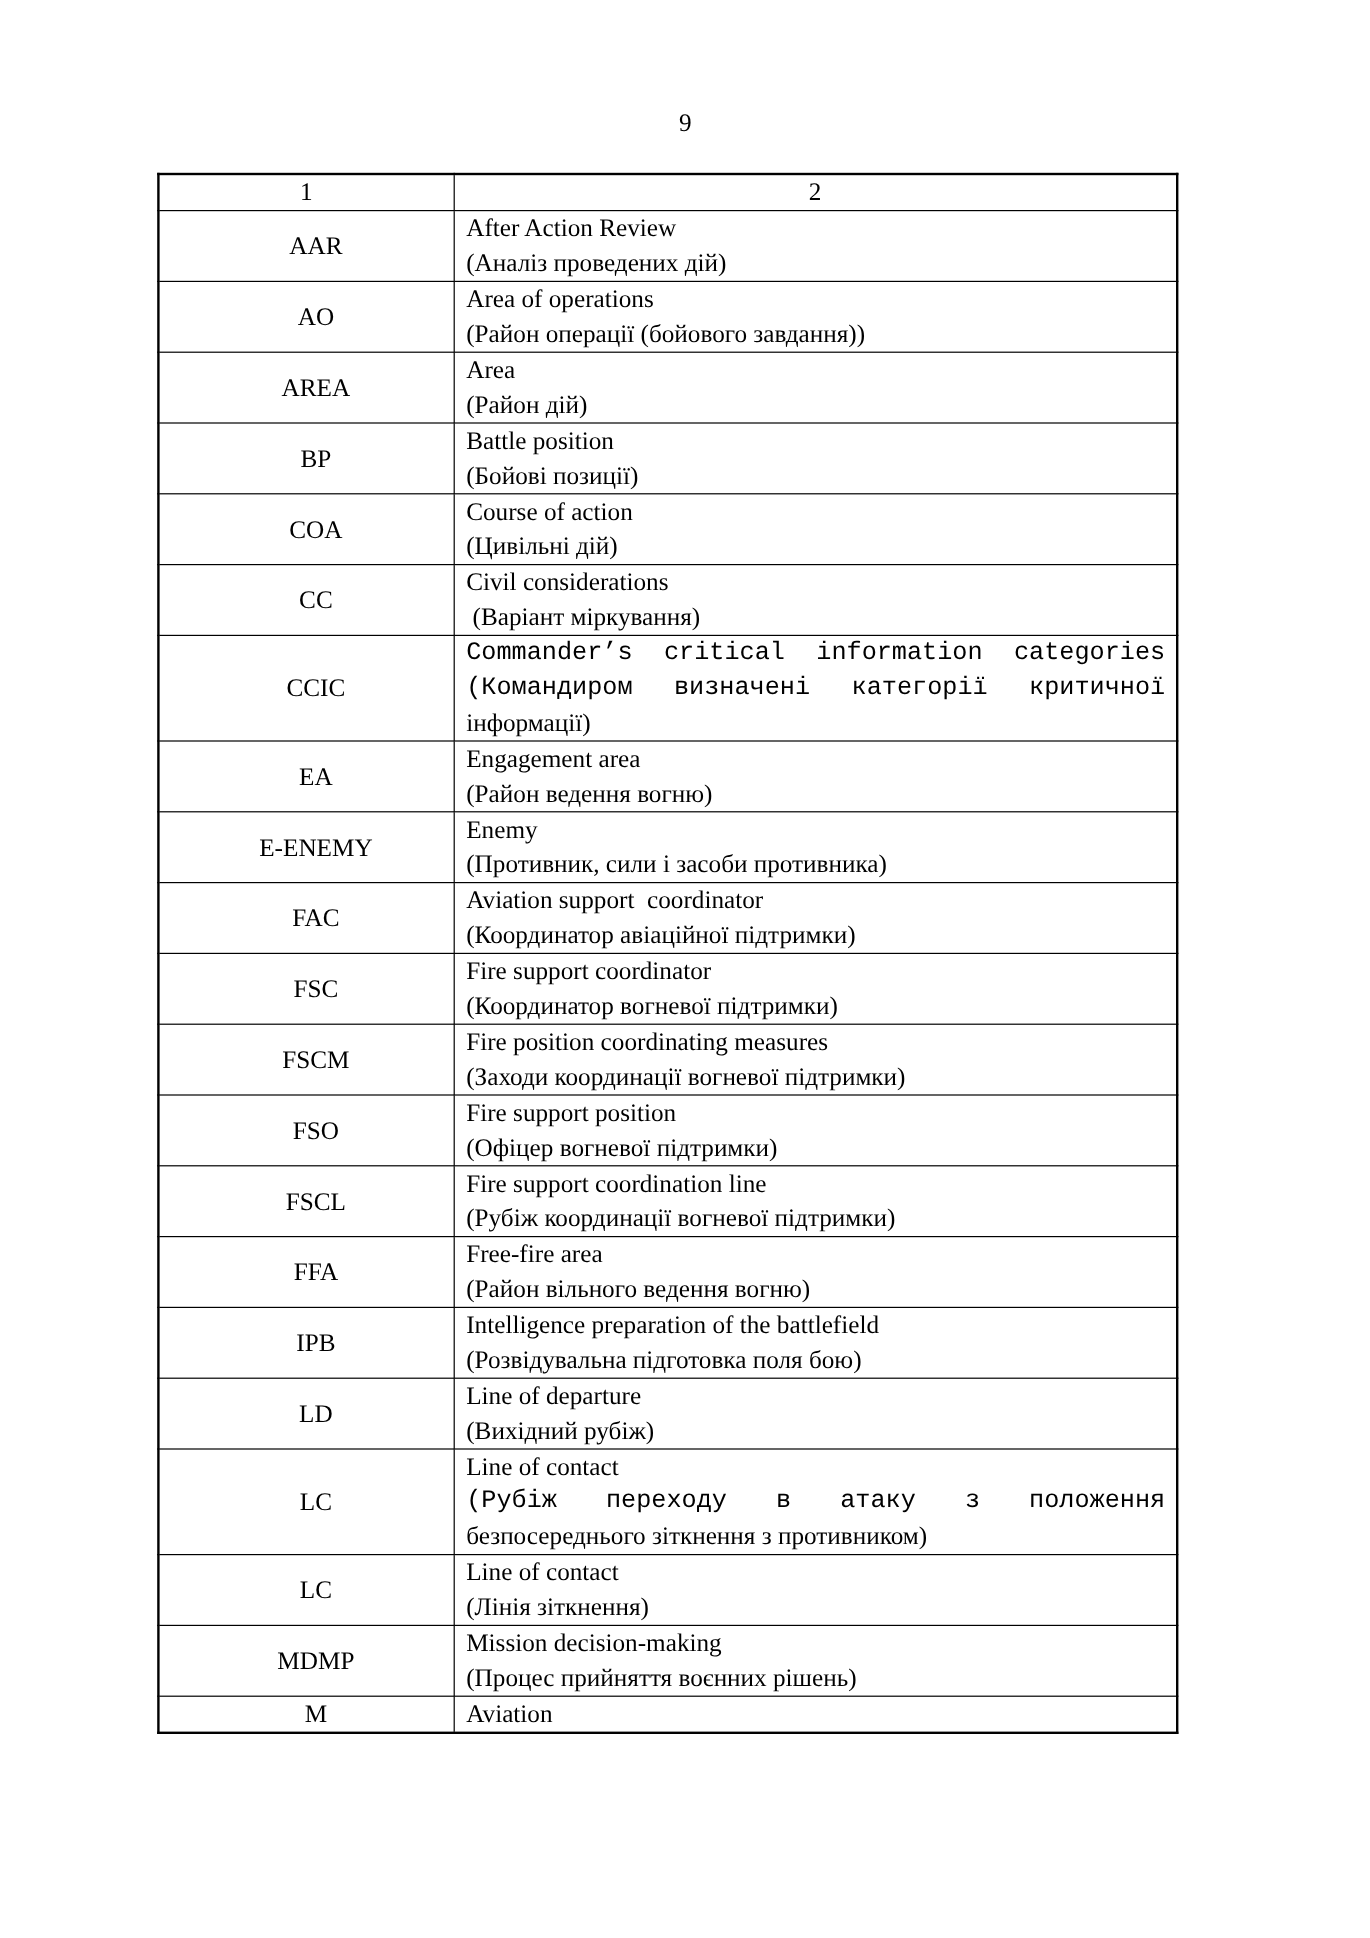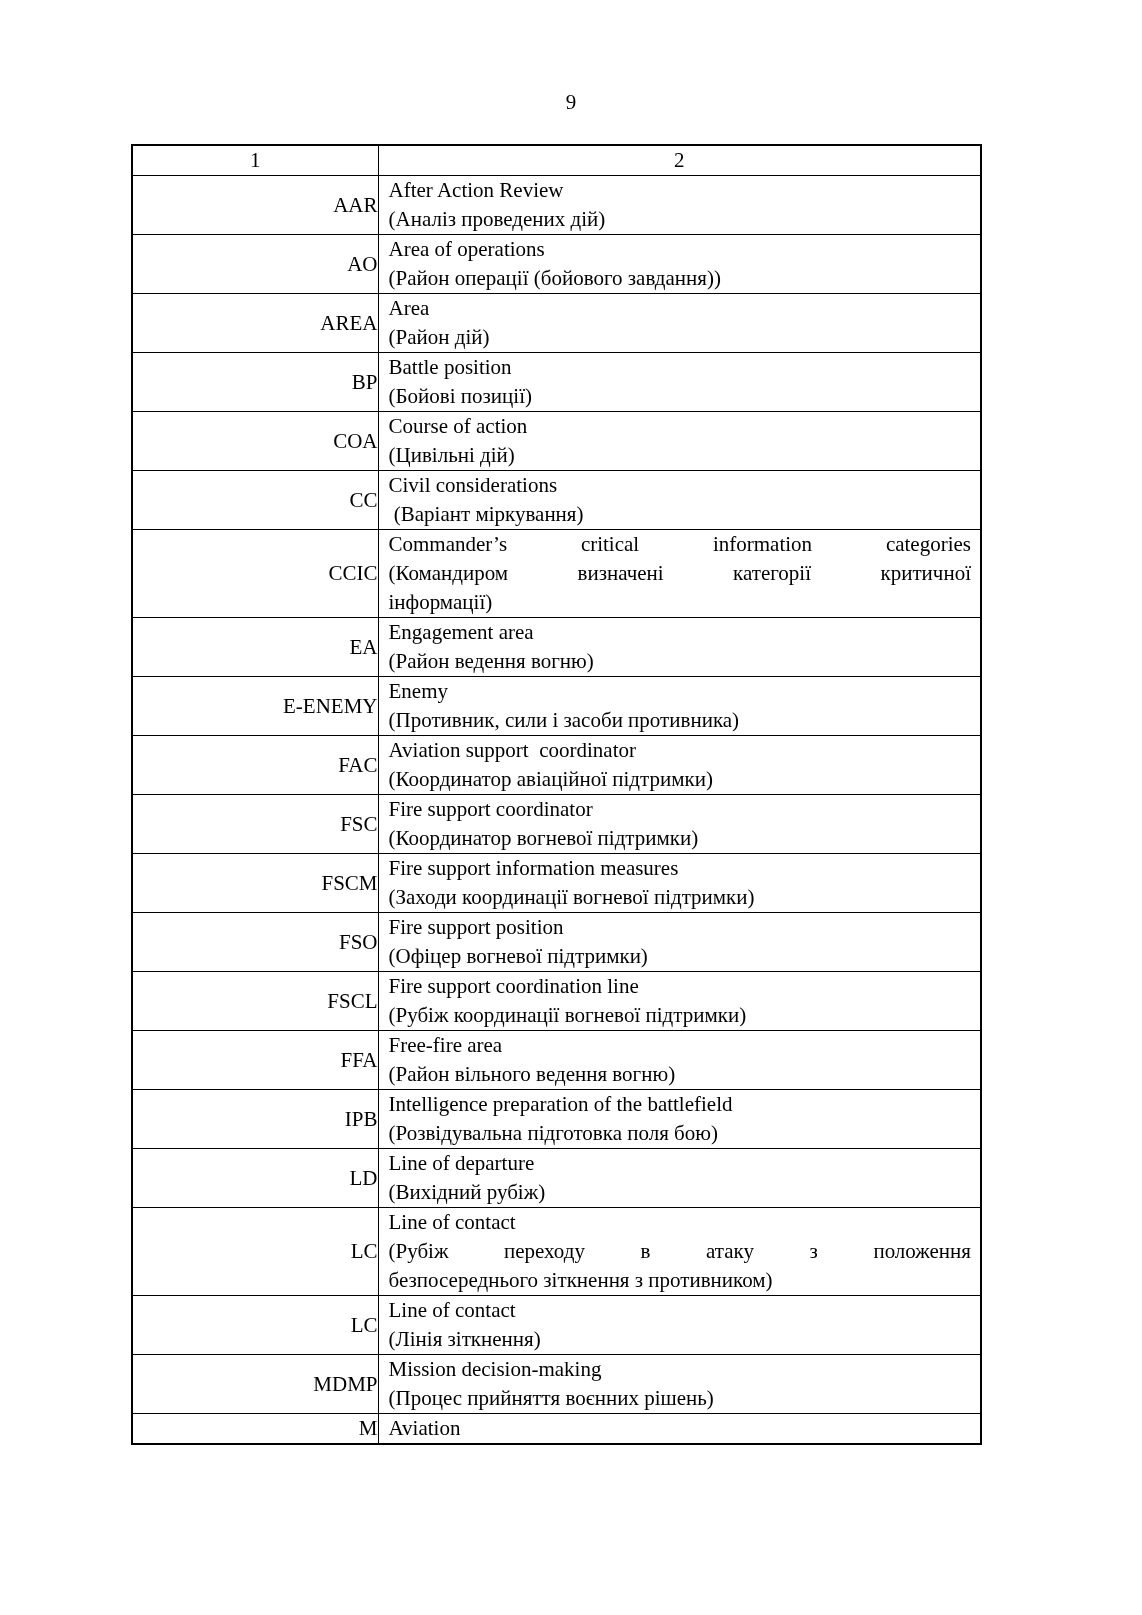--- a/index.html
+++ b/index.html
@@ -40,34 +40,35 @@
   }
   col.c1 { width: 246px; }
   col.c2 { width: 603px; }
   th.head-cell {
     text-align: center;
     height: 28px;
     padding: 0;
   }
   td.abbr-cell {
     padding-left: 16px;
-    text-align: right;
+    text-align: center;
     vertical-align: middle;
   }
   td.desc-cell {
     padding: 0 9px 0 10px;
     vertical-align: top;
   }
   .line {
     white-space: pre-wrap;
     min-height: 29px;
   }
   .line.justify {
     text-align: justify;
     text-align-last: justify;
+    font-family: Liberation Mono, monospace;
   }
 </style>
 </head>
 <body>
 
 <div class="page">
   <div class="page-number">9</div>
 
   <table class="abbr-table">
     <colgroup>
@@ -155,21 +156,21 @@
         <tr>
           <td class="abbr-cell">FSC</td>
           <td class="desc-cell">
             <div class="line">Fire support coordinator</div>
             <div class="line">(Координатор вогневої підтримки)</div>
           </td>
         </tr>
         <tr>
           <td class="abbr-cell">FSCM</td>
           <td class="desc-cell">
-            <div class="line">Fire support information measures</div>
+            <div class="line">Fire position coordinating measures</div>
             <div class="line">(Заходи координації вогневої підтримки)</div>
           </td>
         </tr>
         <tr>
           <td class="abbr-cell">FSO</td>
           <td class="desc-cell">
             <div class="line">Fire support position</div>
             <div class="line">(Офіцер вогневої підтримки)</div>
           </td>
         </tr>

